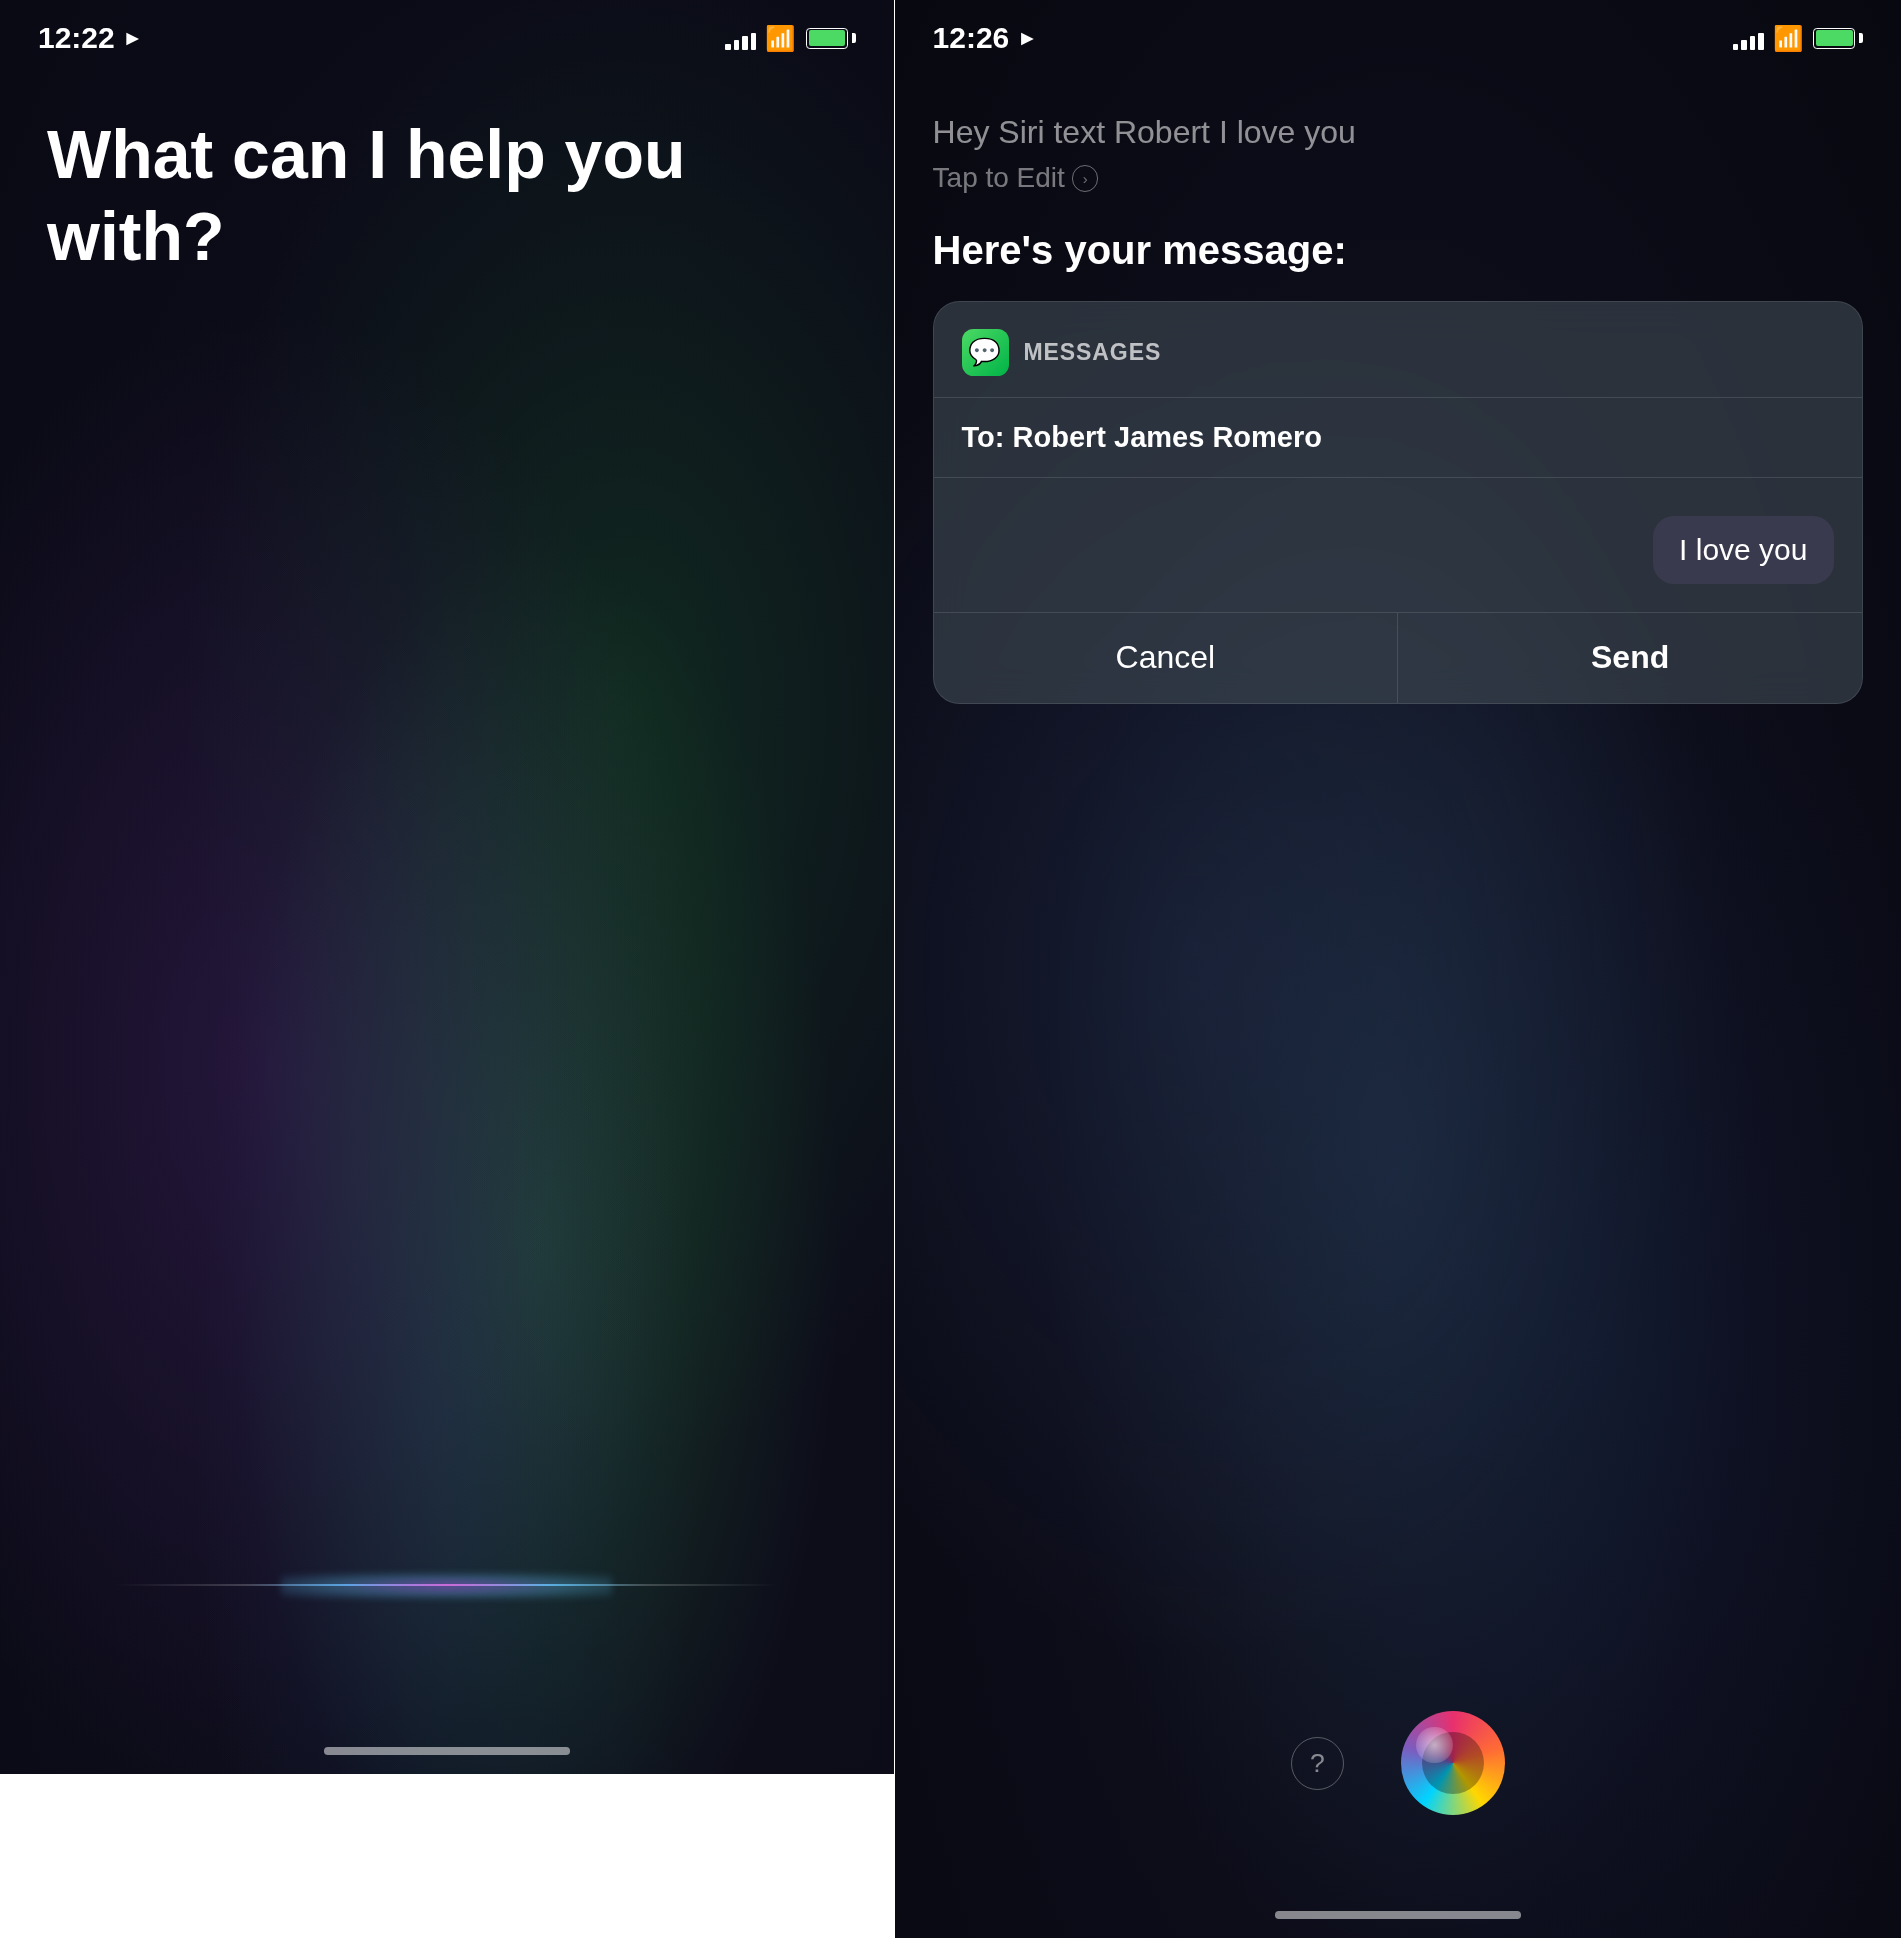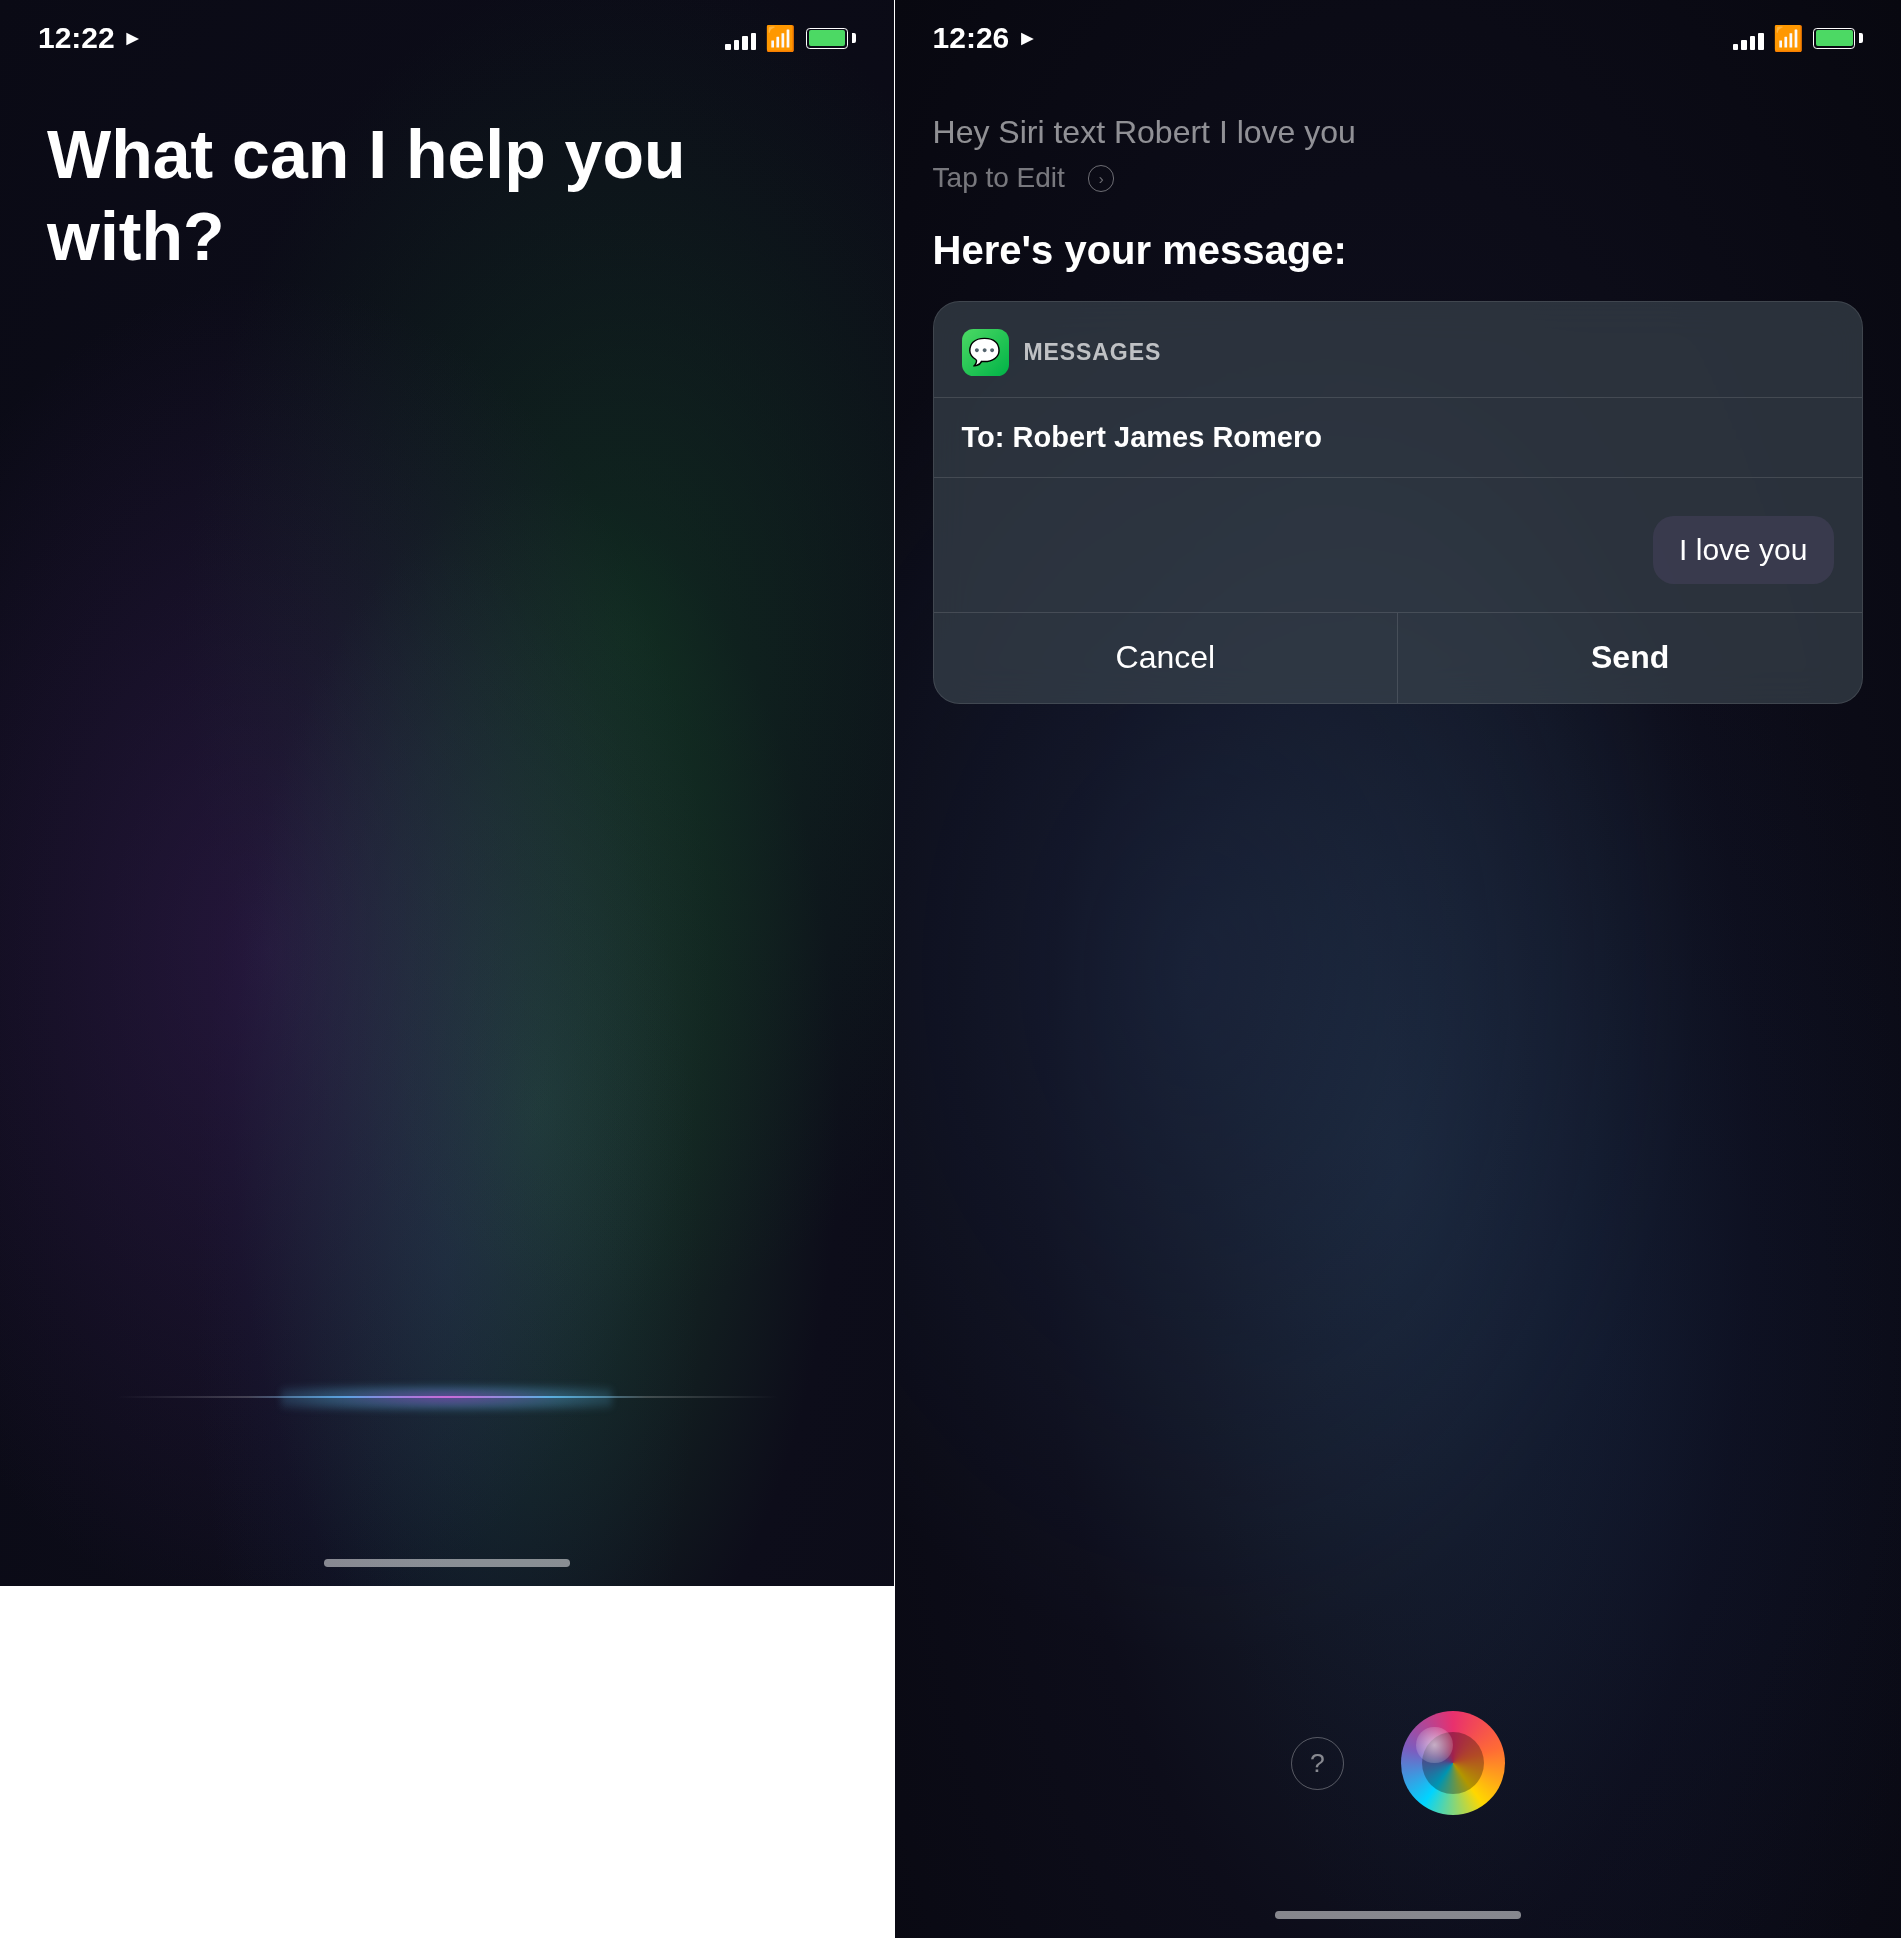--- a/index.html
+++ b/index.html
@@ -8,21 +8,21 @@
       width: 1901px;
       height: 1938px;
       display: flex;
       font-family: -apple-system, 'SF Pro Display', 'Helvetica Neue', Arial, sans-serif;
       overflow: hidden;
     }
 
     
     .left-panel {
       width: 950px;
-      height: 1586px;
+      height: 1774px;
       position: relative;
       background: radial-gradient(ellipse at 60% 70%, #1a3a2a 0%, #0d0d1a 40%, #0a0a15 100%);
       overflow: hidden;
     }
 
     .left-bg-overlay {
       position: absolute;
       inset: 0;
       background:
         radial-gradient(ellipse at 30% 60%, rgba(80, 40, 120, 0.35) 0%, transparent 50%),
@@ -197,21 +197,21 @@
     .siri-voice-query {
       font-size: 32px;
       color: rgba(255,255,255,0.55);
       font-weight: 400;
       margin-bottom: 11.4px;
     }
 
     .tap-to-edit {
       display: flex;
       align-items: center;
-      gap: 23px;
+      gap: 7px;
       margin-bottom: 34px;
     }
 
     .tap-to-edit-text {
       font-size: 28px;
       color: rgba(255,255,255,0.45);
       font-weight: 400;
     }
 
     .tap-to-edit-chevron {

